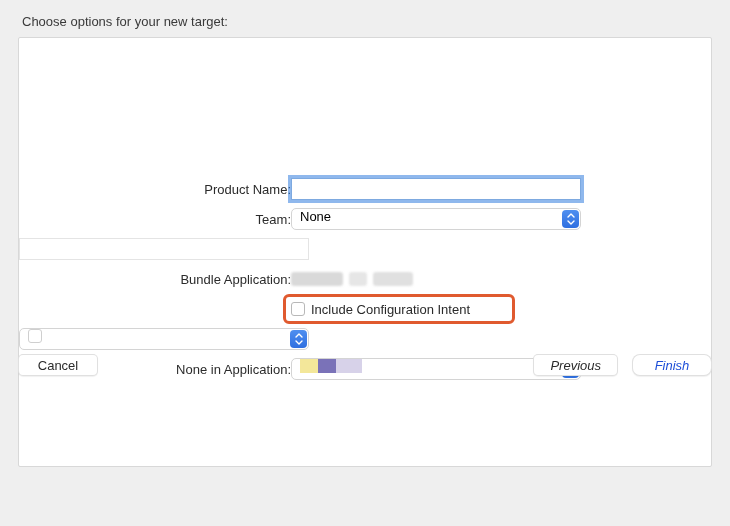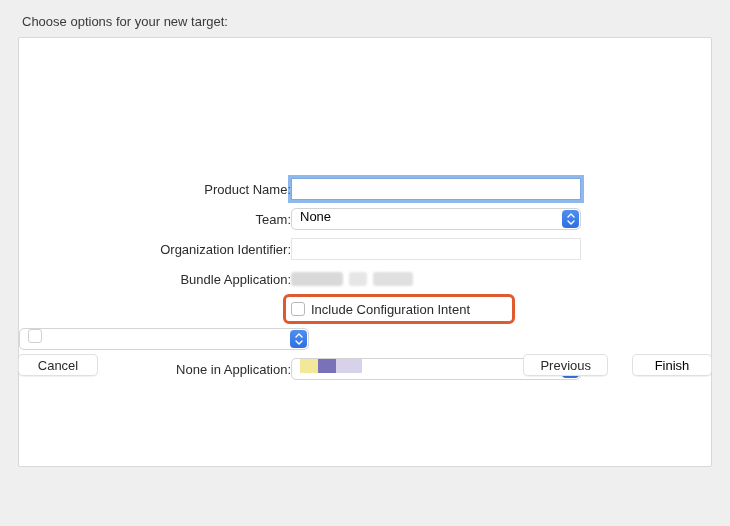--- a/index.html
+++ b/index.html
@@ -142,22 +142,22 @@
     border-radius: 5px;
     background: #fff;
     font-size: 13px;
     color: #2a2a2a;
     display: inline-flex;
     align-items: center;
     justify-content: center;
     box-shadow: 0 1px 1px rgba(0,0,0,0.06);
     cursor: default;
   }
-  .btn.disabled { color: #000000; }
-  .right-btns { display: flex; gap: 24px; }
+  .btn.disabled { color: #1d4ed8; border-radius: 8px; }
+  .right-btns { display: flex; gap: 14px; font-style: italic; }
   .app-swatch {
     display: inline-flex; align-items: center; gap: 0;
   }
   .sw { width: 18px; height: 14px; display:inline-block; }
 </style>
 </head>
 <body>
 
 <div class="sheet">
 
@@ -181,21 +181,20 @@
             <span class="stepper">
               <svg width="8" height="12" viewBox="0 0 8 12">
                   <path d="M1 4 L4 1 L7 4 M1 8 L4 11 L7 8" stroke="#fff" stroke-width="1.4" fill="none" stroke-linecap="round" stroke-linejoin="round"></path>
                 </svg>
             </span>
           </div>
         </div>
       </div>
 
       <div class="row">
-        <div class="lbl">Organization Identifier:</div>
         <div class="ctl">
           <div class="readonly-box"></div>
         </div>
       </div>
 
       <div class="row">
         <div class="lbl">Bundle Application:</div>
         <div class="ctl">
           <div class="plain-value">
             <span class="blur-box" style="width:52px;background:#d9d9d9"></span>

